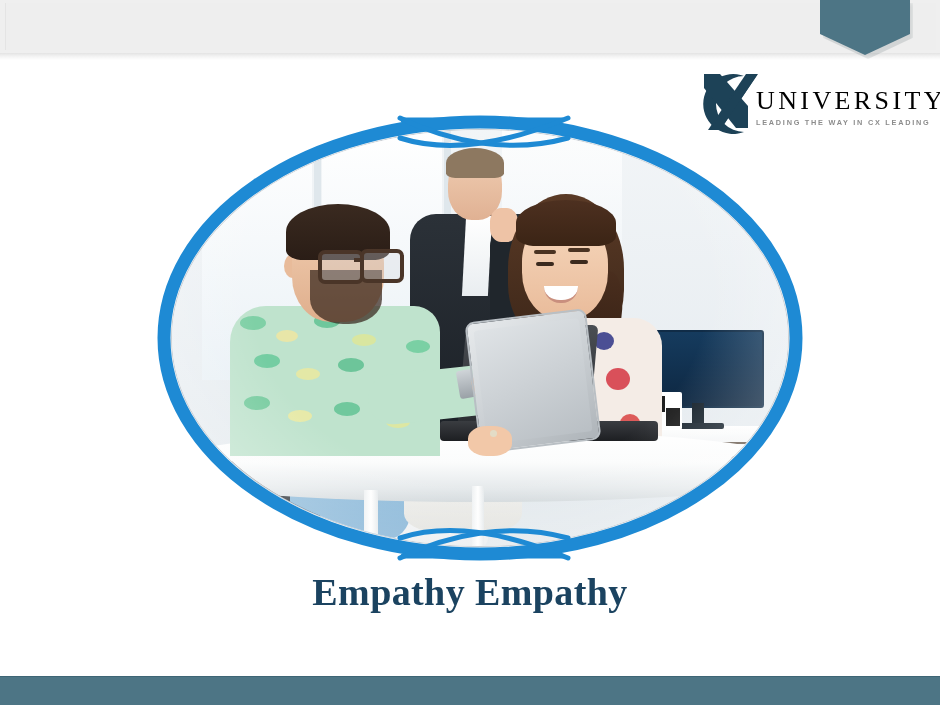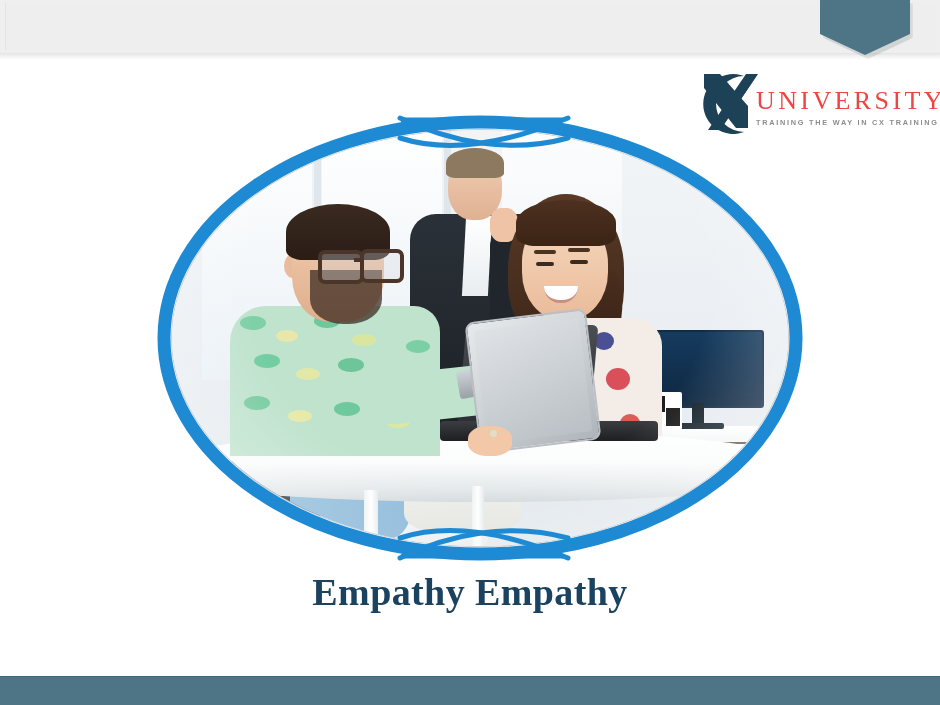--- a/index.html
+++ b/index.html
@@ -17,21 +17,21 @@
   .banner-tab{position:absolute;left:820px;top:0;width:90px;height:55px;background:#4d7585;
        clip-path:polygon(0 0,100% 0,100% 62%,50% 100%,0 62%);}
   .banner-tab-shadow{position:absolute;left:823px;top:3px;width:90px;height:56px;background:rgba(60,80,90,.16);
        clip-path:polygon(0 0,100% 0,100% 62%,50% 100%,0 62%);filter:blur(2px);}
 
   
   .logo{position:absolute;left:690px;top:68px;width:240px;height:72px;}
   .logo-mark{position:absolute;left:0;top:0;width:82px;height:72px;}
   .logo-text-wrap{position:absolute;left:66px;top:20px;width:176px;}
   .logo-word{font-family:"Liberation Serif",serif;font-size:26px;letter-spacing:3.4px;
-       color:#ef4444;font-weight:400;line-height:1;white-space:nowrap;}
+       color:#000000;font-weight:400;line-height:1;white-space:nowrap;}
   .logo-tag{font-family:"Liberation Sans",sans-serif;font-size:7.3px;letter-spacing:1.75px;
        color:#8c8c8c;margin-top:4px;white-space:nowrap;font-weight:700;}
 
   
   .oval-stage{position:absolute;left:150px;top:108px;width:660px;height:460px;}
   .oval-photo{position:absolute;left:22px;top:22px;width:616px;height:416px;
        border-radius:50%;overflow:hidden;background:#eef3f6;
        box-shadow:0 0 0 1px rgba(40,60,80,.25);}
   .oval-ring{position:absolute;left:0;top:0;width:660px;height:460px;pointer-events:none;}
   .oval-cross{position:absolute;left:0;top:0;width:660px;height:460px;pointer-events:none;}
@@ -170,21 +170,21 @@
     <div class="logo-mark">
       <svg width="82" height="72" viewBox="0 0 82 72">
         <path d="M58 8 A30 30 0 1 0 58 64 A26 26 0 1 1 58 8 Z" fill="#1d4257" transform="translate(-4,0)"></path>
         <path d="M14 6 L30 6 L58 38 L58 60 L46 60 L14 20 Z" fill="#1d4257"></path>
         <path d="M56 6 L68 6 L30 62 L18 62 Z" fill="#1d4257"></path>
         <path d="M57 7 L67 7 L31 61 L21 61 Z" fill="#1d4257"></path>
       </svg>
     </div>
     <div class="logo-text-wrap">
       <div class="logo-word">UNIVERSITY</div>
-      <div class="logo-tag">TRAINING THE WAY IN CX TRAINING</div>
+      <div class="logo-tag">LEADING THE WAY IN CX LEADING</div>
     </div>
   </div>
 
   <div class="oval-stage">
 
     <div class="oval-photo">
       <div class="scene">
         <div class="bg-wall"></div>
 
         <div class="win-pane" style="left:30px;top:0;width:110px;height:250px;"></div>

